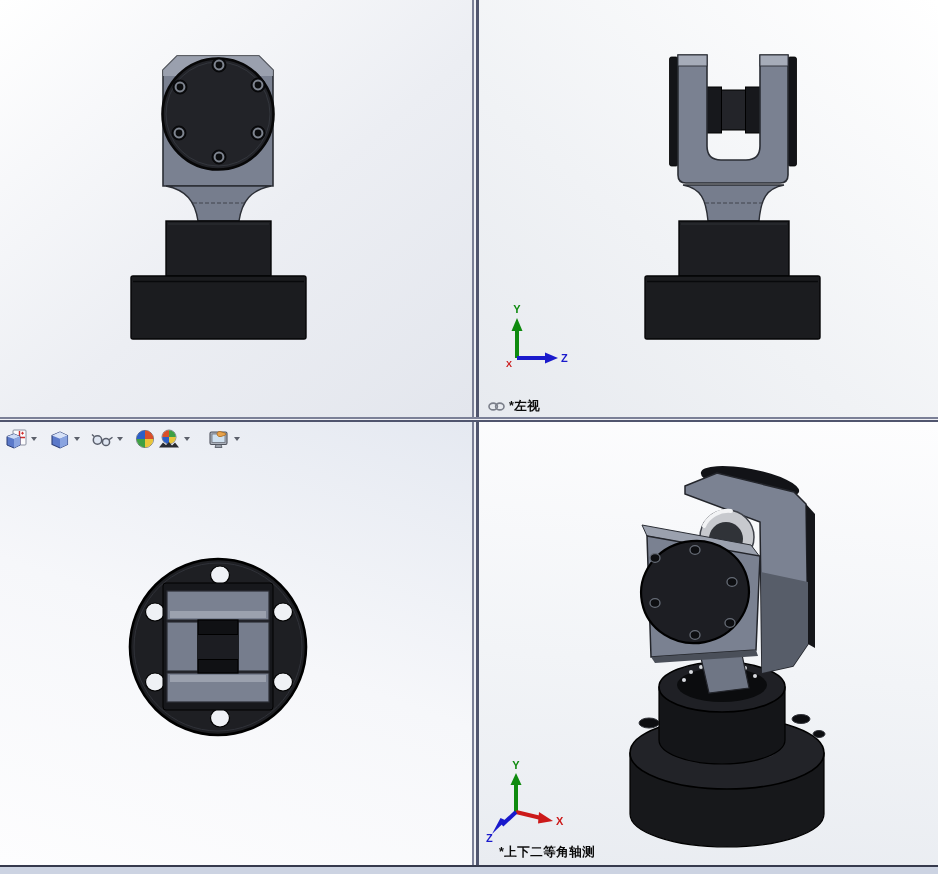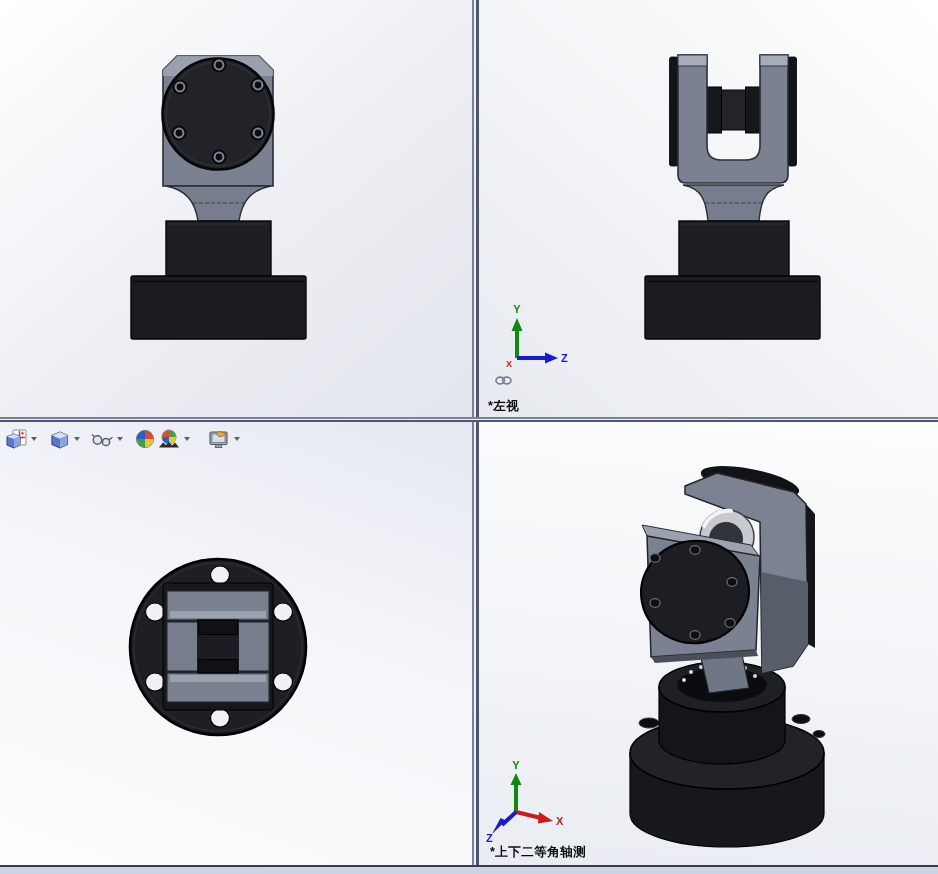--- a/index.html
+++ b/index.html
@@ -8,25 +8,25 @@
   .pane-tl{left:0;top:0;width:472px;height:417px;background:linear-gradient(140deg,#ffffff 0%,#eceef3 55%,#e3e6ed 100%);}
   .pane-tr{left:479px;top:0;width:459px;height:417px;background:linear-gradient(220deg,#ffffff 0%,#f0f2f5 60%,#e7eaef 100%);}
   .pane-bl{left:0;top:422px;width:472px;height:443px;background:linear-gradient(200deg,#e5e9f1 0%,#f6f7fa 50%,#fdfdfe 100%);}
   .pane-br{left:479px;top:422px;width:459px;height:443px;background:linear-gradient(185deg,#fdfdfe 0%,#f2f4f7 55%,#e9ecf1 100%);}
   .vdivider{position:absolute;left:472px;top:0;width:7px;height:865px;
     background:linear-gradient(90deg,#7b8097 0 2px,#eff0f5 2px 4.5px,#50556e 4.5px 7px);}
   .hdivider{position:absolute;left:0;top:417px;width:938px;height:5px;
     background:linear-gradient(180deg,#7b8097 0 1.5px,#eff0f5 1.5px 3px,#50556e 3px 5px);}
   .statusstrip{position:absolute;left:0;top:865px;width:938px;height:9px;
     background:var(--status-strip,#ccd3e2);border-top:2px solid #363a4d;}
-  .view-label{position:absolute;display:flex;align-items:center;gap:12px;color:#0a0a0a;
-    font-weight:bold;font-size:12.5px;letter-spacing:.5px;white-space:nowrap;flex-direction:column;}
+  .view-label{position:absolute;display:flex;align-items:center;gap:4px;color:#0a0a0a;
+    font-weight:bold;font-size:12.5px;letter-spacing:.5px;white-space:nowrap;}
   .view-label .txt{font-family:"Liberation Sans","DejaVu Sans",sans-serif;}
   .lbl-left{left:9px;bottom:2px;}
-  .lbl-iso{left:11px;bottom:4px;}
+  .lbl-iso{left:20px;bottom:4px;}
   svg{display:block;}
   svg text{font-family:"Liberation Sans",sans-serif;font-weight:bold;}
   
   .hud-toolbar{position:absolute;left:4px;top:5px;display:flex;align-items:center;height:24px;}
   .hud-btn{display:flex;align-items:center;justify-content:center;width:24px;height:24px;border:0;
     background:transparent;padding:0;cursor:default;}
   .hud-drop{width:12px;height:24px;display:flex;align-items:center;justify-content:center;border:0;background:transparent;padding:0;}
   .hud-drop .tri{width:0;height:0;border-left:3.5px solid transparent;border-right:3.5px solid transparent;
     border-top:4px solid #5c606b;}
   .hud-gap{width:7px;}

